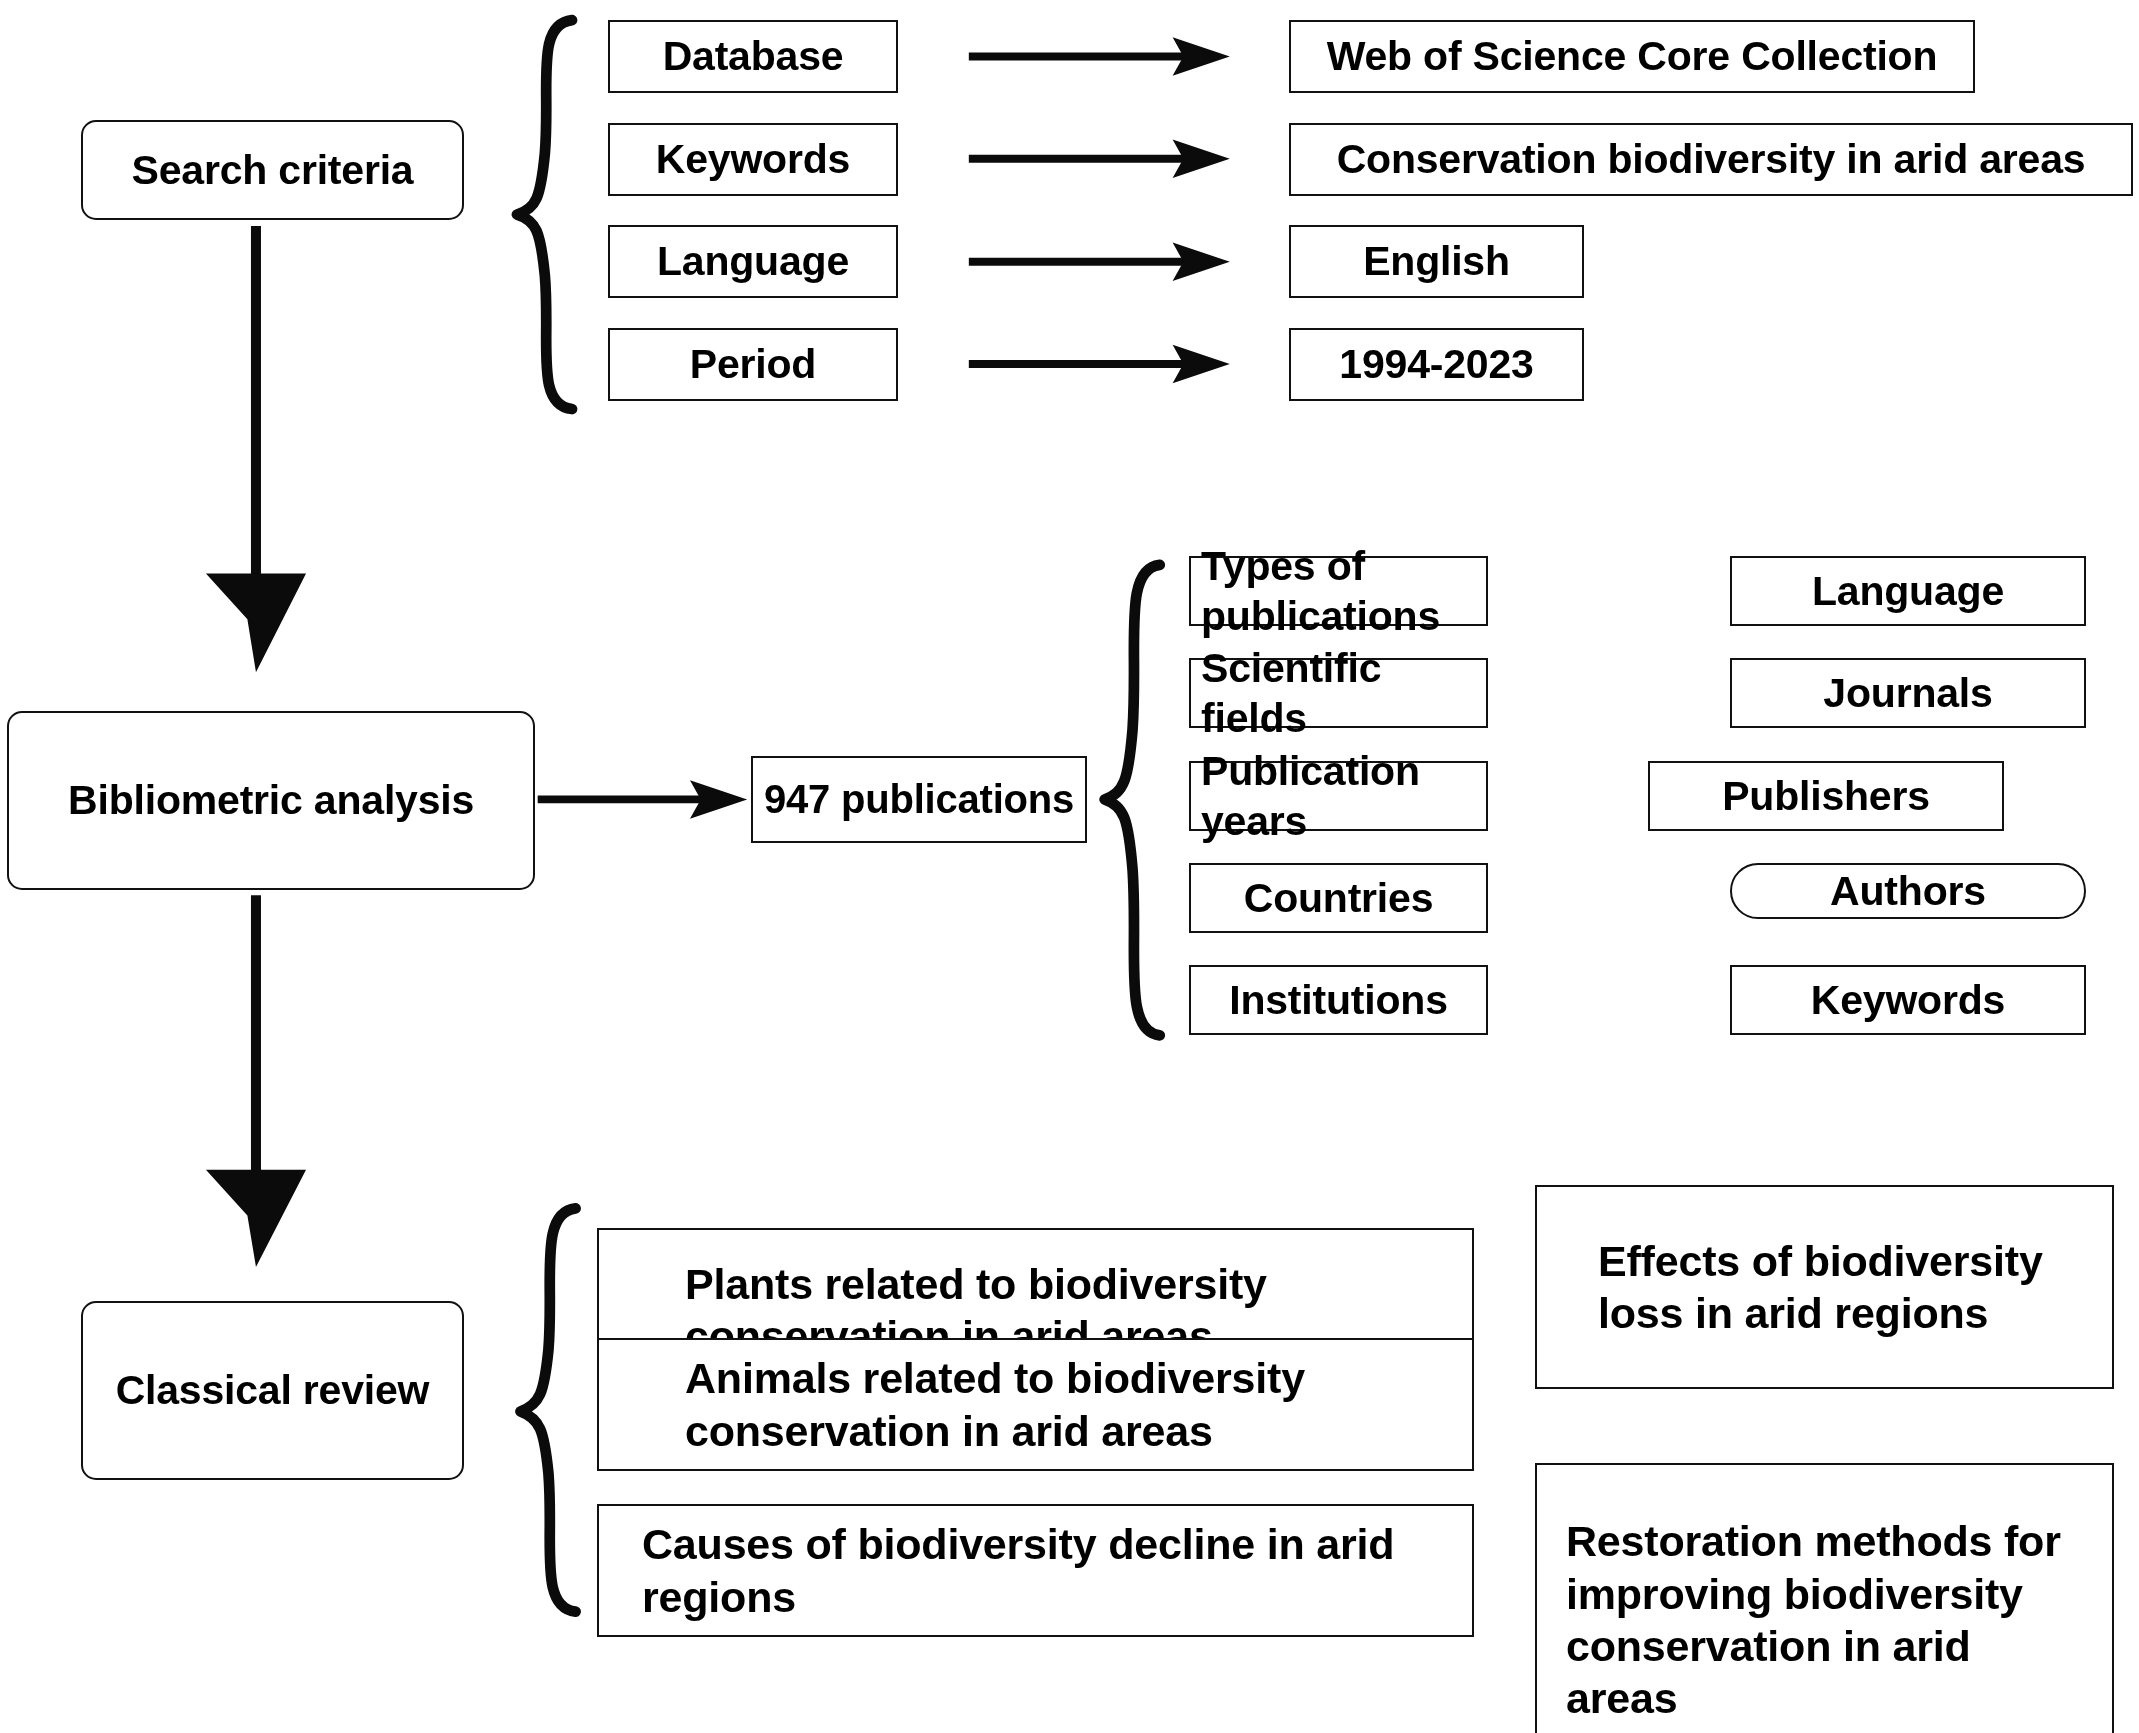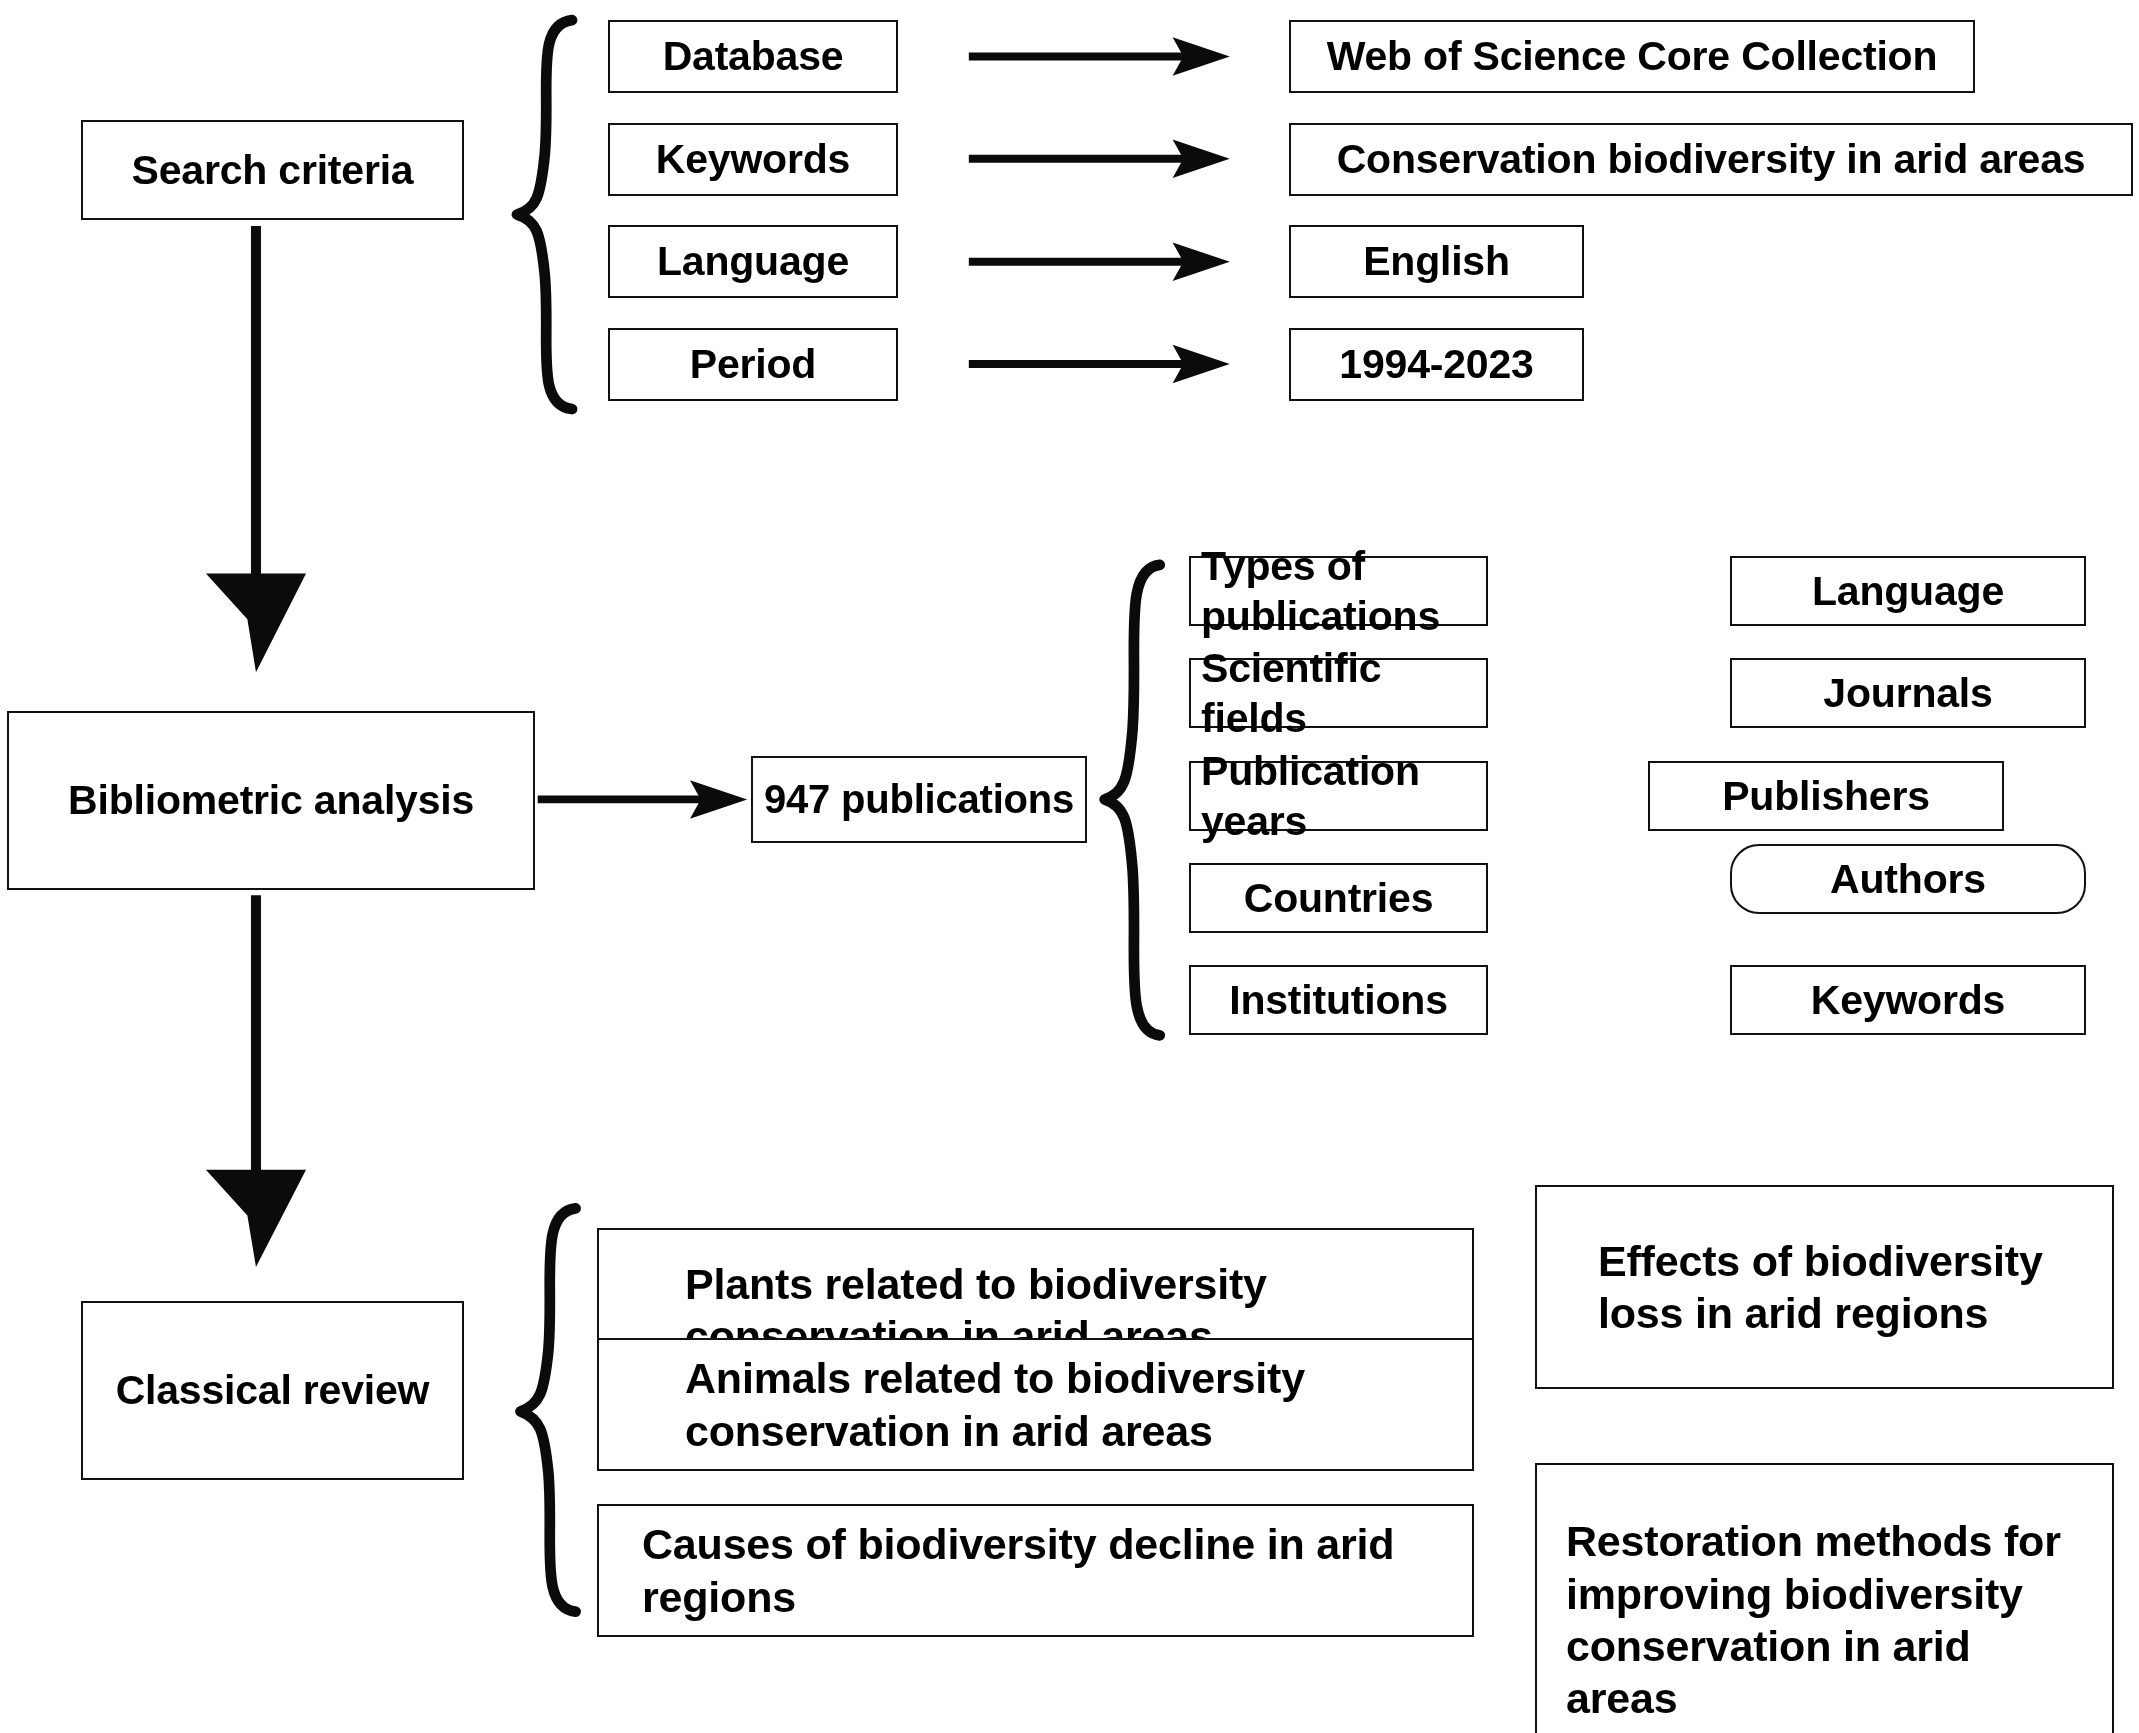--- a/index.html
+++ b/index.html
@@ -28,21 +28,21 @@
     align-items: center;
     justify-content: center;
     text-align: left;
     color: #000000;
     font-weight: 700;
     line-height: 1.22;
     padding: 2.9px 10px;
     letter-spacing: -0.2px;
   }
   .node.thin  { border-width: 2.1px; }
-  .node.stage { border-width: 2.9px; }
+  .node.stage { border-width: 2.9px; border-radius: 15px; }
 
   
   .fs-stage { font-size: 41px; }
   .fs-item  { font-size: 41px; }
   .fs-val   { font-size: 41px; }
   .fs-count { font-size: 40px; }
   .fs-long  { font-size: 43px; }
 
   
   #lines {
@@ -180,21 +180,21 @@
 
   <div class="node thin fs-item" style="left:1730px; top:556px; width:356px; height:70px;">
     <span>Language</span>
   </div>
   <div class="node thin fs-item" style="left:1730px; top:658px; width:356px; height:70px;">
     <span>Journals</span>
   </div>
   <div class="node thin fs-item" style="left:1648px; top:761px; width:356px; height:70px;">
     <span>Publishers</span>
   </div>
-  <div class="node thin fs-item" style="left:1730px; top:844px; width:356px; height:70px;border-radius:29px;">
+  <div class="node thin fs-item" style="left:1730px; top:863px; width:356px; height:56px;border-radius:29px;">
     <span>Authors</span>
   </div>
   <div class="node thin fs-item" style="left:1730px; top:965px; width:356px; height:70px;">
     <span>Keywords</span>
   </div>
 
   <div class="node stage fs-stage" style="left:81px; top:1301px; width:383px; height:179px;">
     <span>Classical review</span>
   </div>
 

